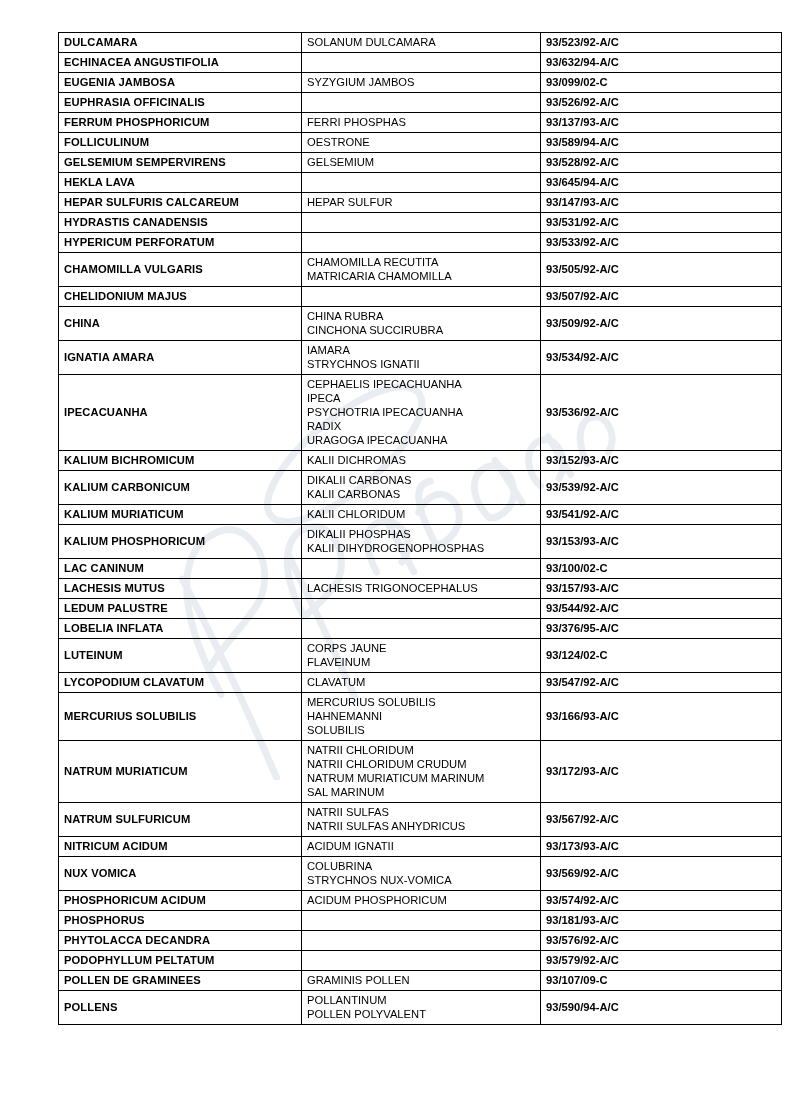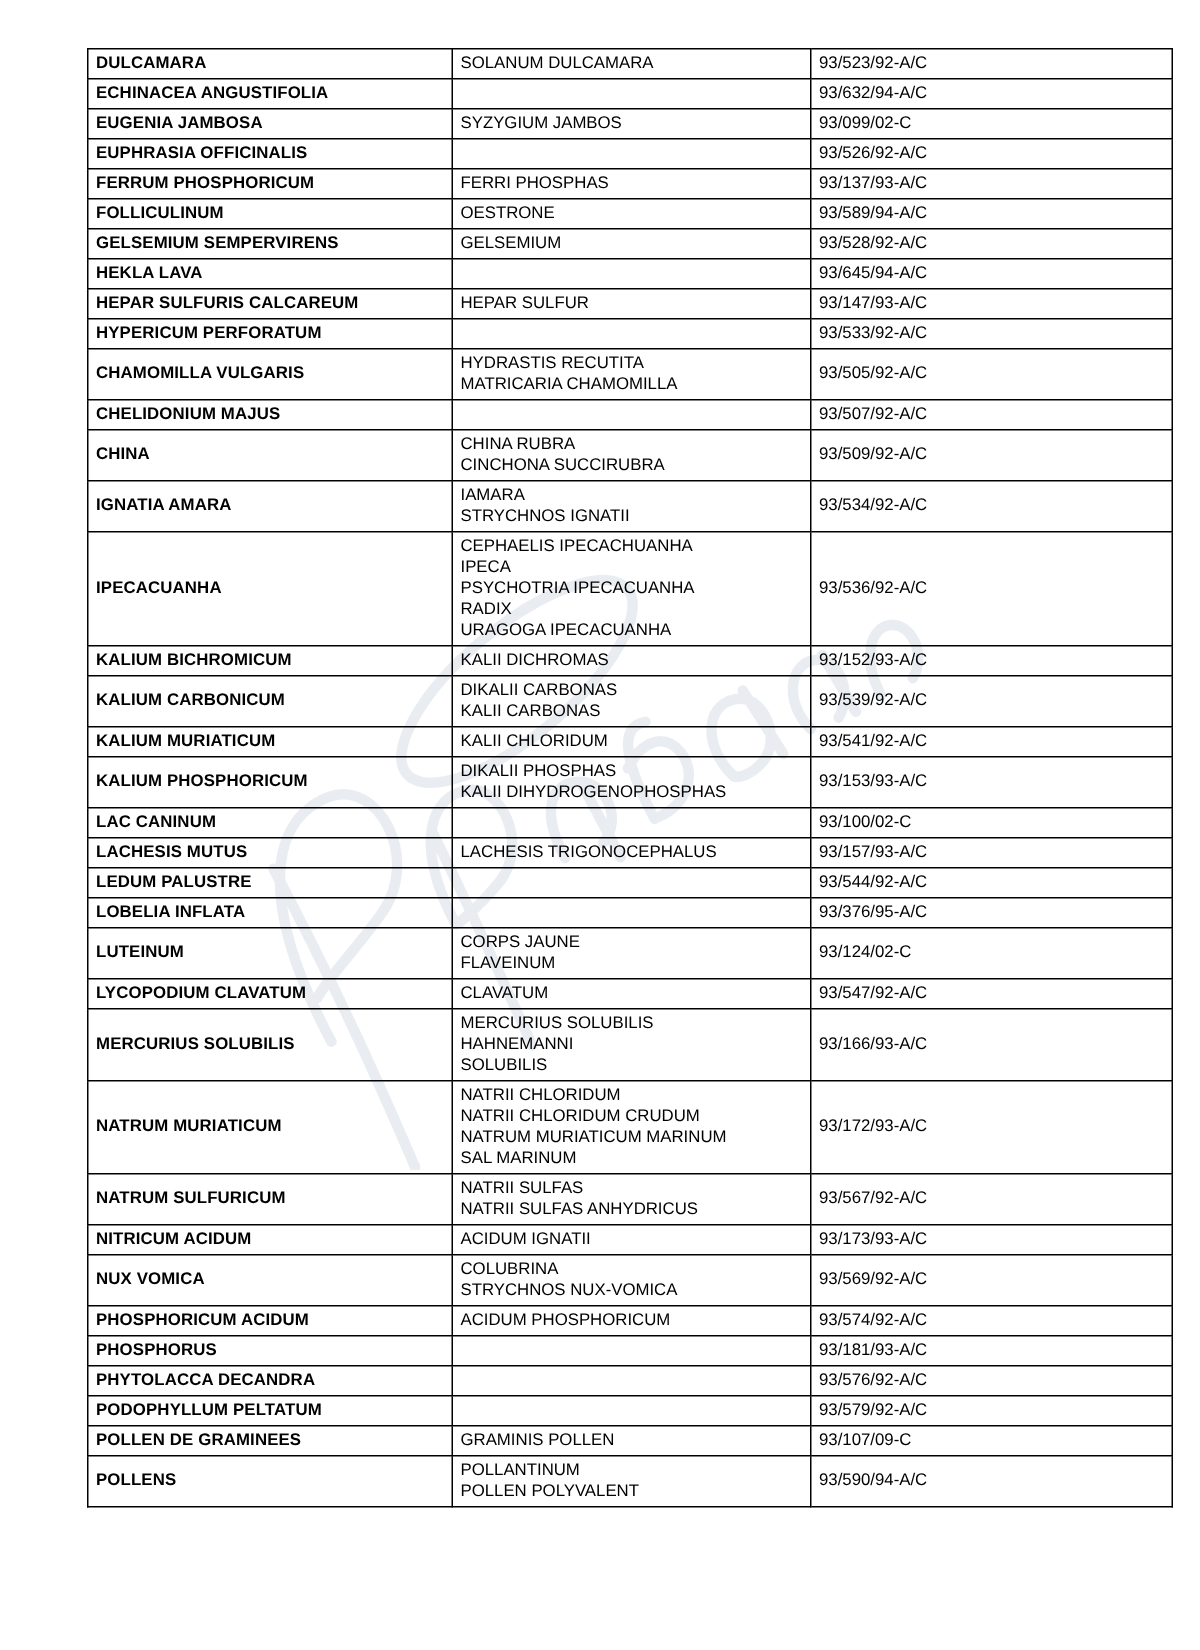--- a/index.html
+++ b/index.html
@@ -58,21 +58,21 @@
     width: 232px;
     font-weight: bold;
     letter-spacing: 0.1px;
   }
   td.c-syn {
     width: 228px;
     font-weight: normal;
   }
   td.c-code {
     width: 230px;
-    font-weight: normal;
+    font-weight: bold;
     margin-top: 17px;
   }
   .ln {
     display: block;
     white-space: nowrap;
   }
 </style>
 </head>
 <body>
 
@@ -146,28 +146,33 @@
           <td class="c-code">93/645/94-A/C</td>
         </tr>
         <tr>
           <td class="c-name">HEPAR SULFURIS CALCAREUM</td>
           <td class="c-syn">
             <span class="ln">HEPAR SULFUR</span>
           </td>
           <td class="c-code">93/147/93-A/C</td>
         </tr>
         <tr>
+          <td class="c-name">HYDRASTIS CANADENSIS</td>
+          <td class="c-syn">&nbsp;</td>
+          <td class="c-code">93/531/92-A/C</td>
+        </tr>
+        <tr>
           <td class="c-name">HYPERICUM PERFORATUM</td>
           <td class="c-syn">&nbsp;</td>
           <td class="c-code">93/533/92-A/C</td>
         </tr>
         <tr>
           <td class="c-name">CHAMOMILLA VULGARIS</td>
           <td class="c-syn">
-            <span class="ln">HYDRASTIS RECUTITA</span>
+            <span class="ln">CHAMOMILLA RECUTITA</span>
             <span class="ln">MATRICARIA CHAMOMILLA</span>
           </td>
           <td class="c-code">93/505/92-A/C</td>
         </tr>
         <tr>
           <td class="c-name">CHELIDONIUM MAJUS</td>
           <td class="c-syn">&nbsp;</td>
           <td class="c-code">93/507/92-A/C</td>
         </tr>
         <tr>

